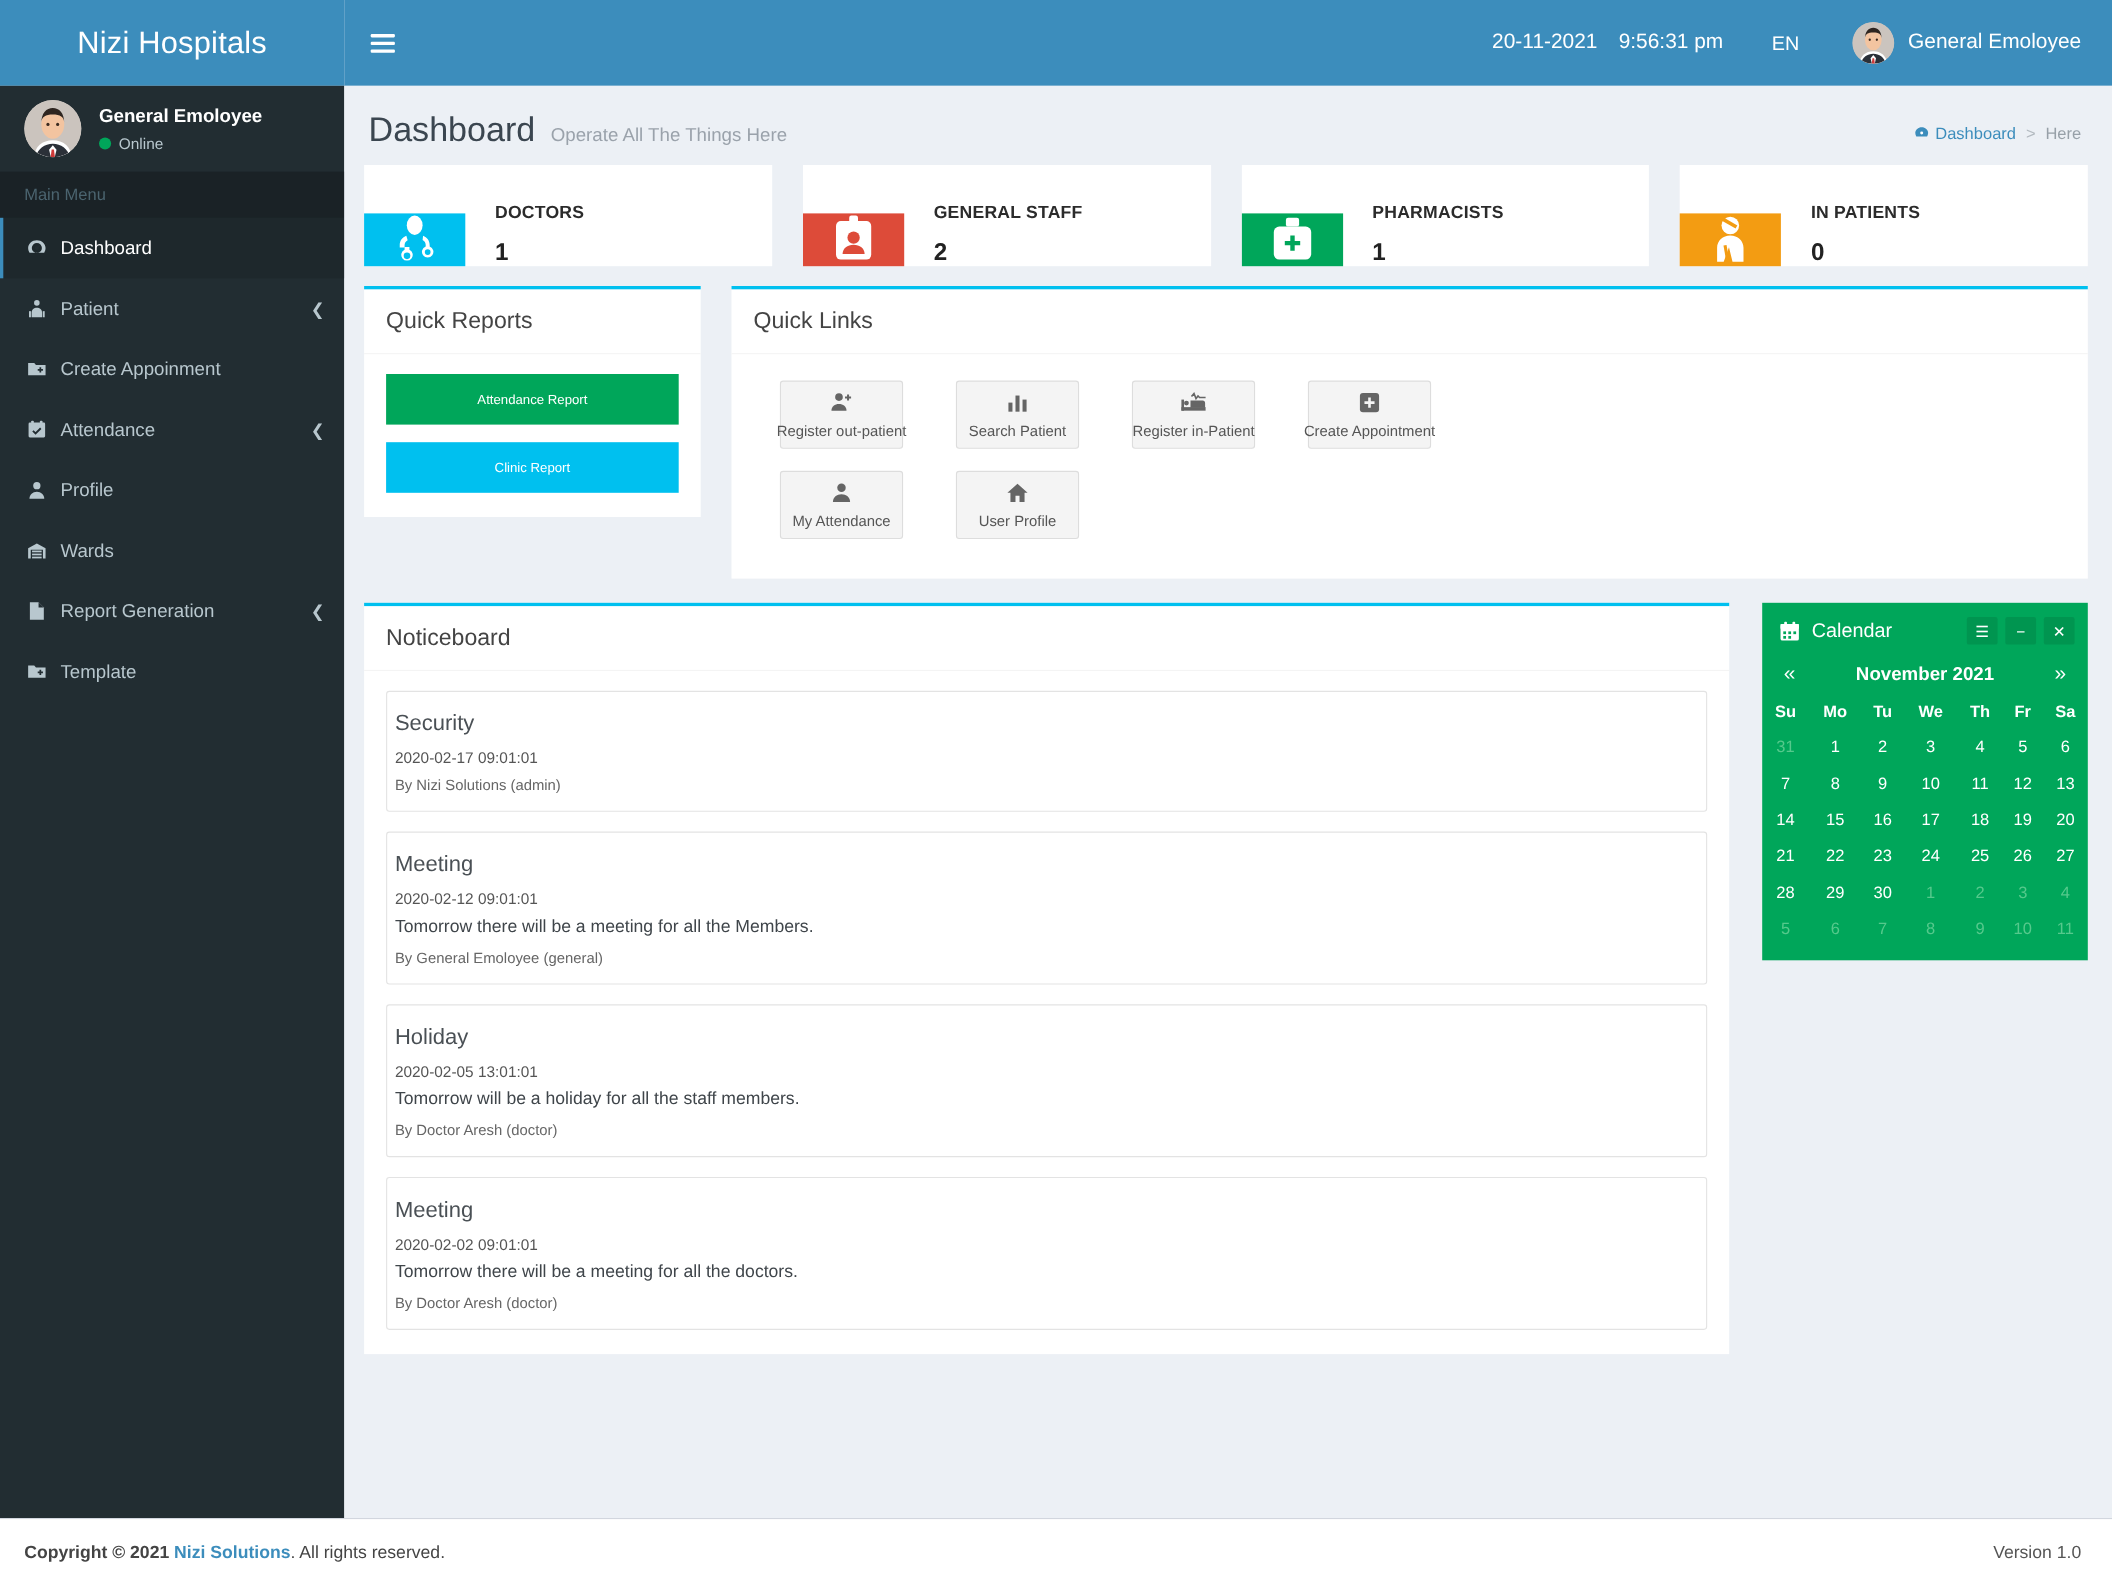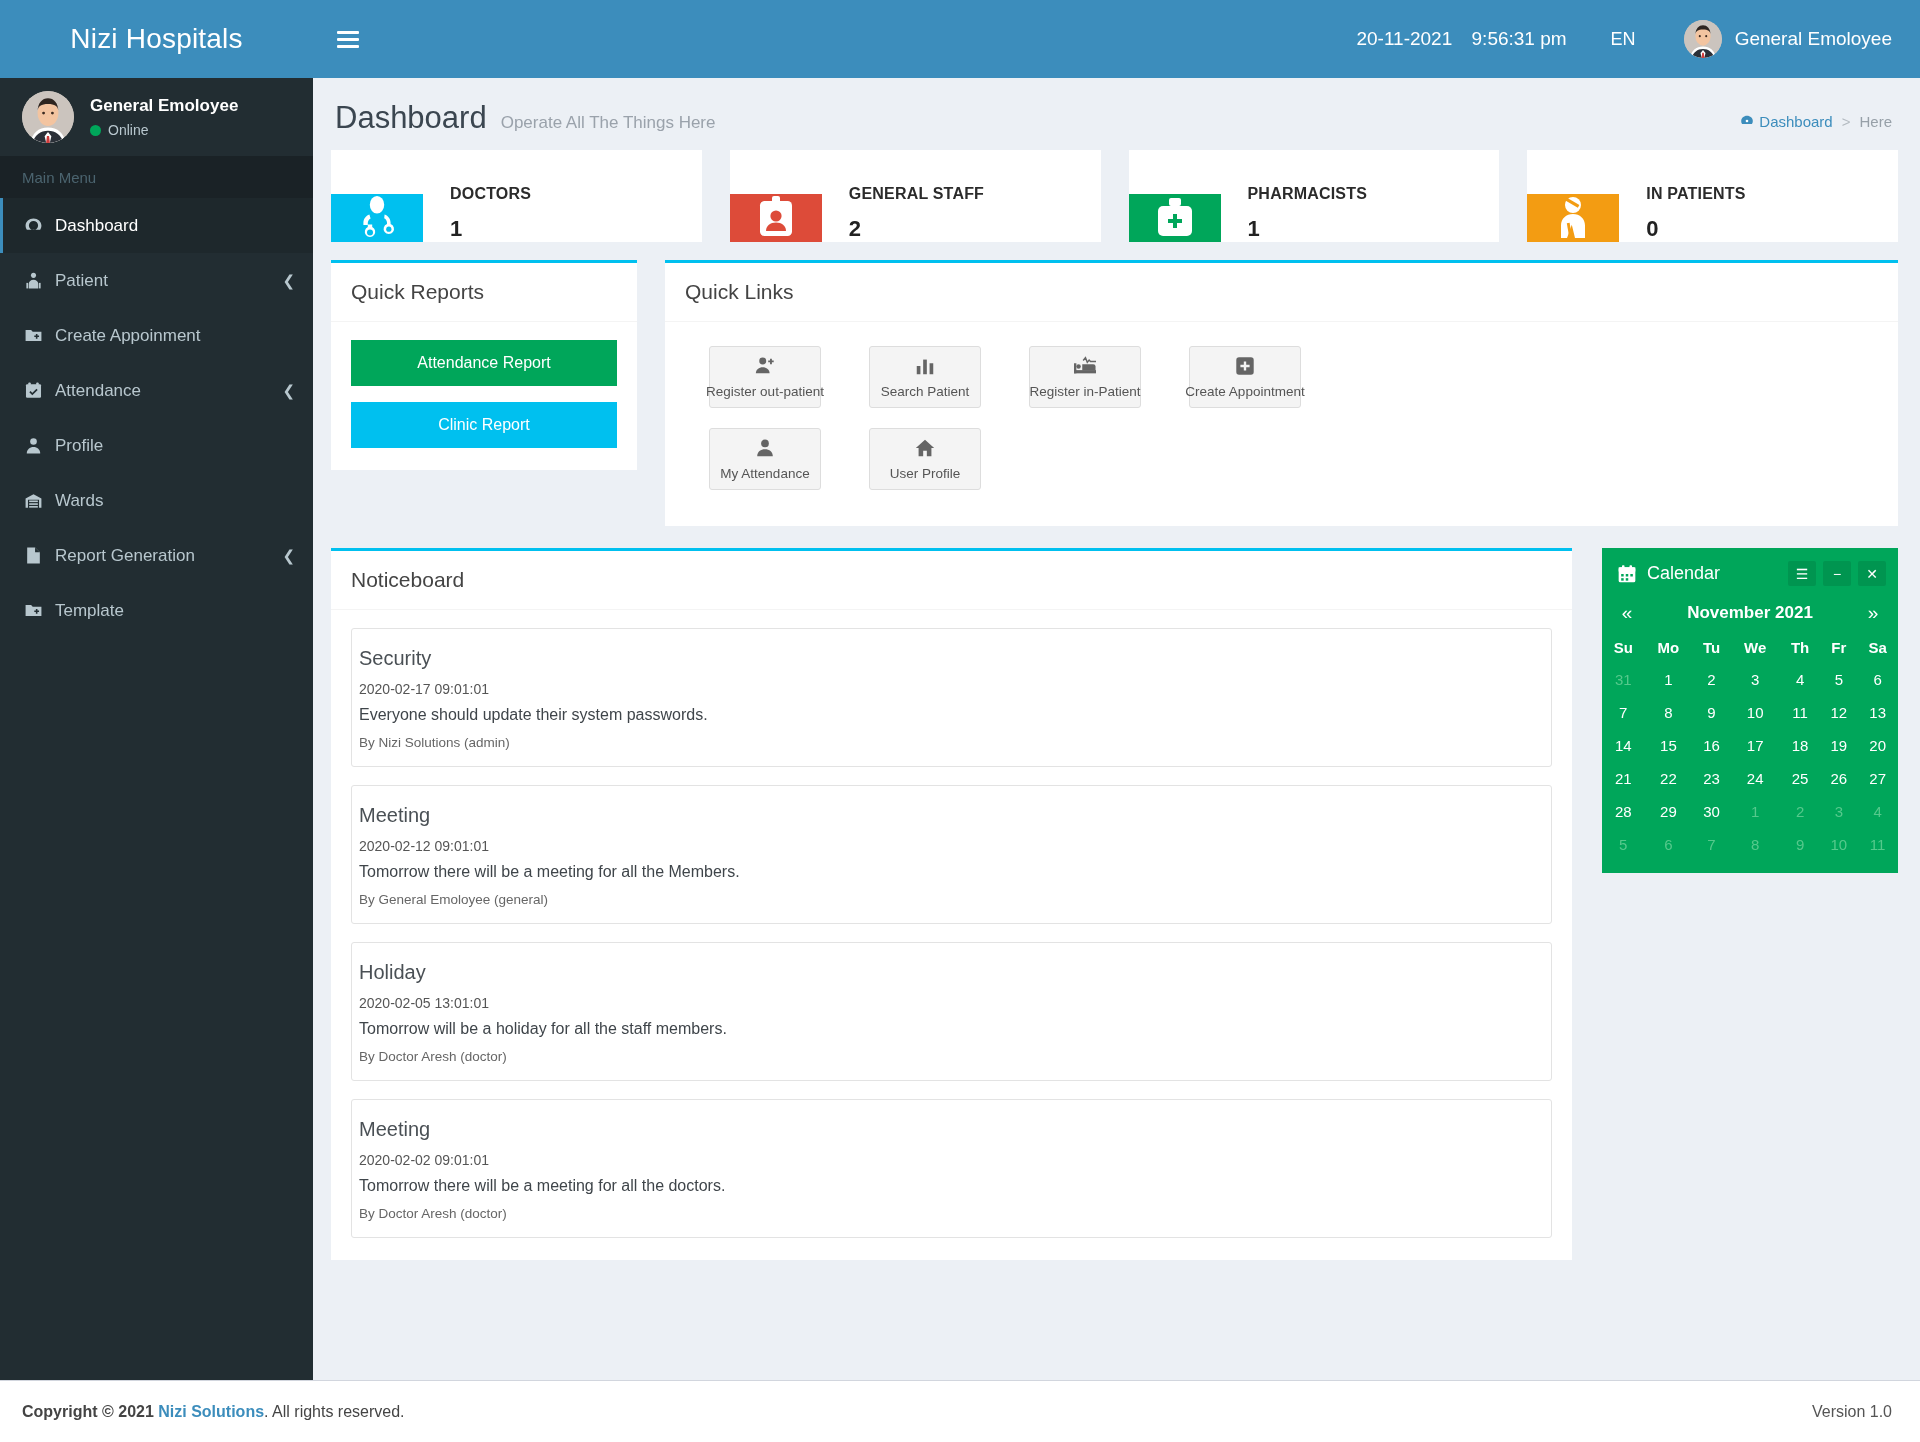--- a/index.html
+++ b/index.html
@@ -81,21 +81,21 @@
 
   
   .row2 { display: flex; gap: 28px; margin-bottom: 22px; align-items: flex-start; }
   .box { background: #fff; border-top: 3px solid #00c0ef; }
   .box-header { padding: 17px 20px; border-bottom: 1px solid #f4f4f4; }
   .box-title { font-size: 21px; color: #444; font-weight: 400; }
   .box-body { padding: 18px 20px 22px 20px; }
 
   .qreports { width: 306px; flex: none; }
   .btn-block { display: block; width: 100%; height: 46px; border: none; color: #fff;
-               font-size: 16px; cursor: pointer; font-family: inherit; }
+               font-size: 12px; cursor: pointer; font-family: inherit; }
   .btn-green { background: #00a65a; margin-bottom: 16px; }
   .btn-blue { background: #00c0ef; }
 
   .qlinks { flex: 1; min-width: 0; }
   .ql-grid { display: flex; flex-wrap: wrap; gap: 0; }
   .ql-cell { width: 160px; display: flex; justify-content: center; padding: 6px 0 14px 0; }
   .ql-btn { width: 112px; height: 62px; background: #f4f4f4; border: 1px solid #ddd;
             border-radius: 3px; display: flex; flex-direction: column; align-items: center;
             justify-content: center; gap: 7px; cursor: pointer; }
   .ql-btn svg { fill: #656565; }
@@ -458,21 +458,20 @@
 
         <div class="row3">
           <div class="box notice-box">
             <div class="box-header">
               <span class="box-title">Noticeboard</span>
             </div>
             <div class="box-body">
               <div class="notice">
                 <div class="nt">Security</div>
                 <div class="nd">2020-02-17 09:01:01</div>
-                <div class="nb">Everyone should update their system passwords.</div>
                 <div class="na">By Nizi Solutions (admin)</div>
               </div>
               <div class="notice">
                 <div class="nt">Meeting</div>
                 <div class="nd">2020-02-12 09:01:01</div>
                 <div class="nb">Tomorrow there will be a meeting for all the Members.</div>
                 <div class="na">By General Emoloyee (general)</div>
               </div>
               <div class="notice">
                 <div class="nt">Holiday</div>

